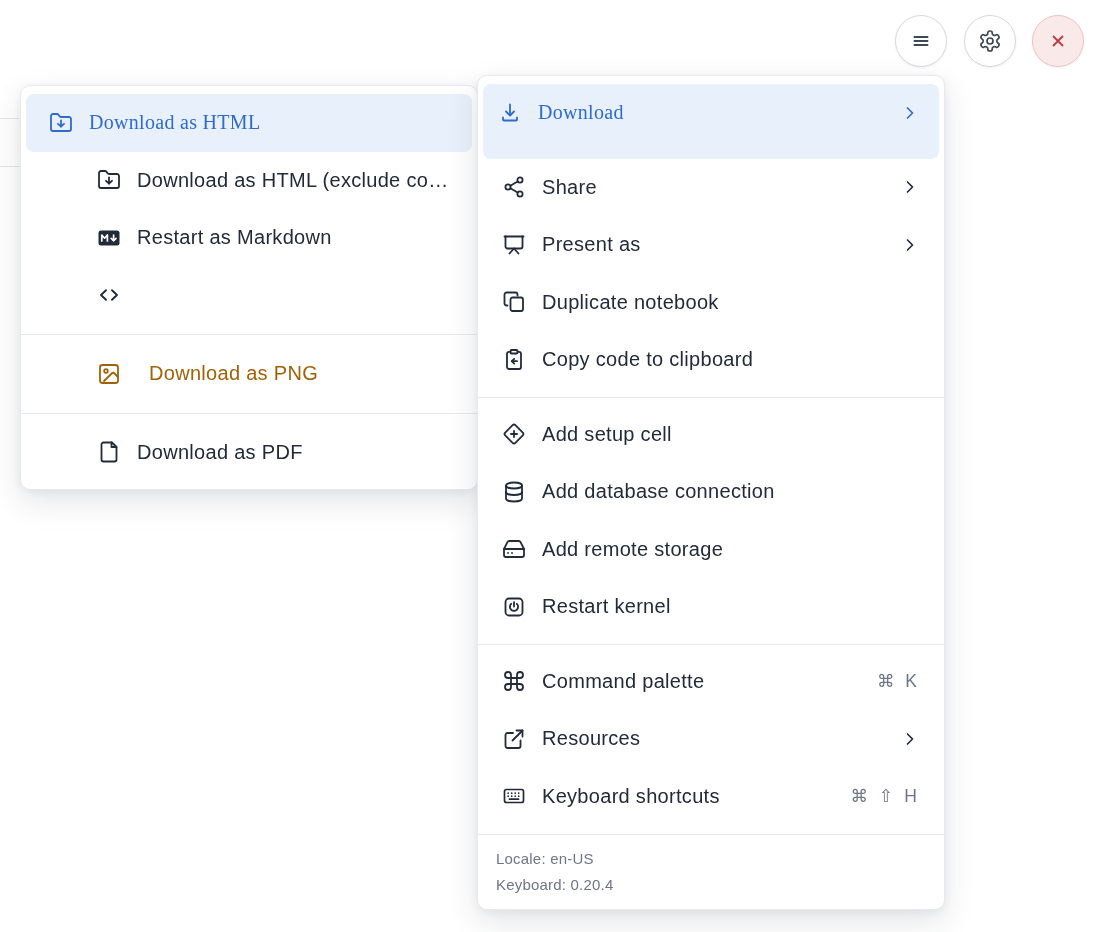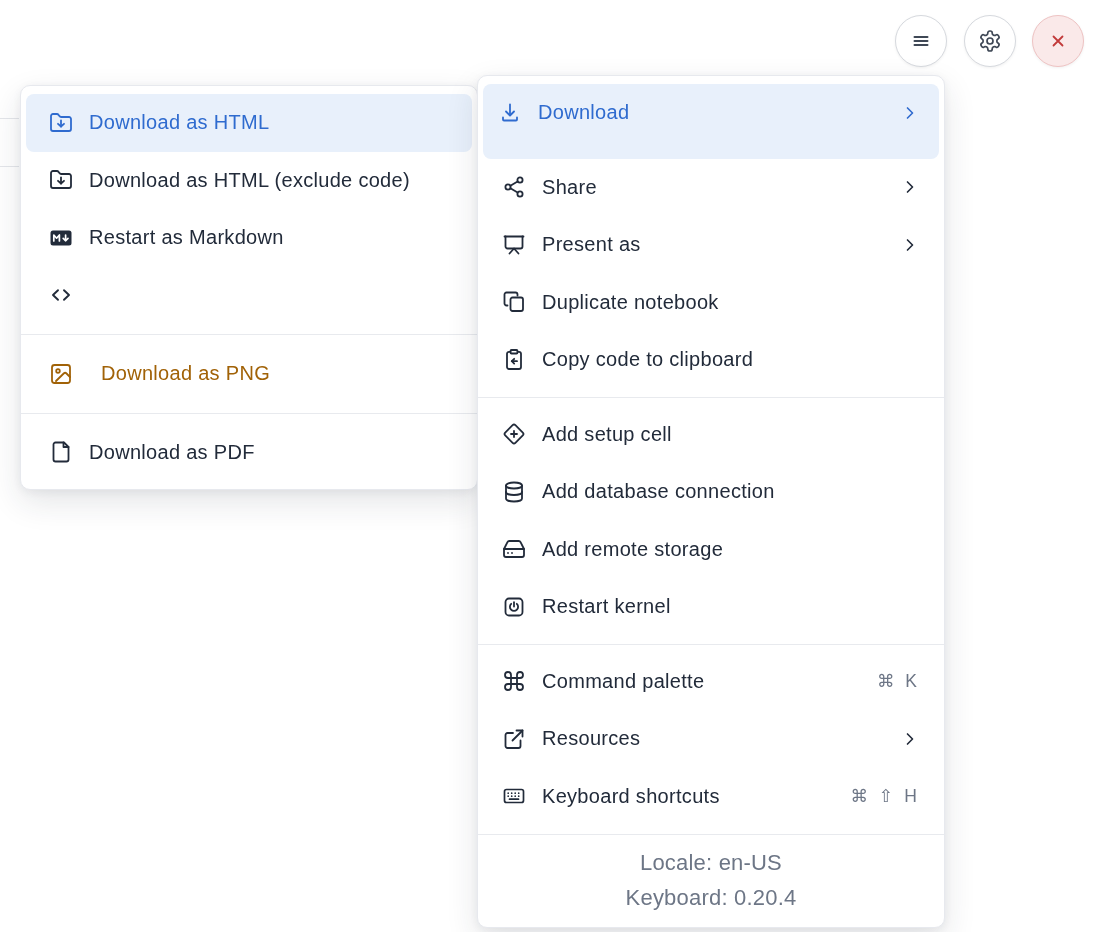--- a/index.html
+++ b/index.html
@@ -26,40 +26,40 @@
     box-shadow:0 12px 32px rgba(30,41,59,.12),0 2px 8px rgba(30,41,59,.06);
     padding:8px 0;box-sizing:border-box;
   }
   .menu-sub{left:20px;top:85px;width:458px;}
   .menu-main{left:477px;top:75px;width:468px;padding-bottom:0;}
 
   .mi{
     display:flex;align-items:center;height:57.5px;gap:16px;
     color:#222b3a;font-size:20px;letter-spacing:.3px;cursor:pointer;white-space:nowrap;
   }
-  .menu-sub .mi{padding:0 22px 0 28px;}
+  .menu-sub .mi{padding:0 22px 0 28px;margin-left:48px;}
   .menu-main .mi{padding:0 24px 0 24px;}
-  .mi.hl{background:#e8f0fb;border-radius:8px;margin:0 5px;color:#2f6bcf;}
+  .mi.hl{background:#e8f0fb;border-radius:8px;margin:0 5px;color:#2f6bcf;font-family:Liberation Serif, serif;}
   .menu-sub .mi.hl{padding:0 17px 0 23px;}
   .menu-main .mi.hl{padding:0 19px 17px 15px;}
   .mi.disabled{color:#a16207;cursor:default;gap:28px;}
   .ic{width:24px;height:24px;flex:0 0 24px;display:flex;align-items:center;justify-content:center;}
   .ic svg{width:24px;height:24px;display:block;}
   .lbl{flex:0 1 auto;overflow:hidden;text-overflow:ellipsis;}
   .chev{margin-left:auto;display:flex;}
   .chev svg{width:20px;height:20px;}
   .shortcut{margin-left:auto;color:#6d7686;font-size:17.5px;letter-spacing:3px;white-space:pre;}
 
   .divider{height:1px;background:#e8eaee;}
   .menu-sub .divider{margin:10px 0;}
   .menu-main .divider{margin:8px 0;}
 
   .menu-footer{
     border-top:1px solid #e8eaee;margin-top:9px;padding:10px 18px 12px;
-    color:#6d7686;font-size:22px;letter-spacing:.2px;text-align:center;
+    color:#6d7686;font-size:15px;letter-spacing:.2px;
   }
   .menu-footer .foot-line{padding:4.5px 0;}
 </style>
 </head>
 <body>
 
 <div class="bg-line" style="top:118px"></div>
 <div class="bg-line" style="top:166px"></div>
 
 <div class="circle-btn" style="left:895px">

